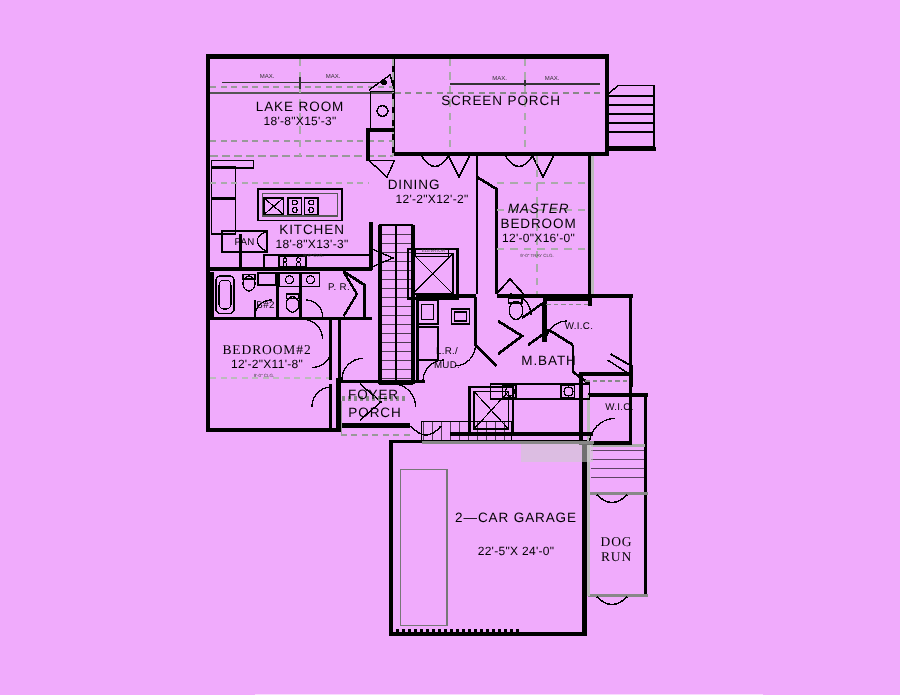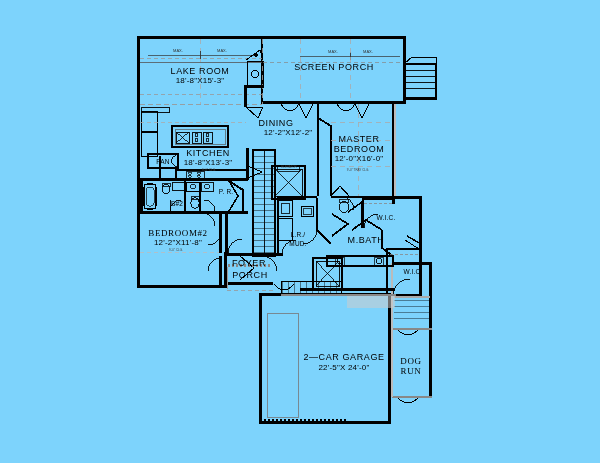--- a/index.html
+++ b/index.html
@@ -1,21 +1,21 @@
 <!DOCTYPE html>
 <html><head>
 <meta charset="utf-8">
 <title>Floor Plan</title>
 <style>
   html,body{margin:0;padding:0;background:#ffffff;}
   body{font-family:"Liberation Sans",sans-serif;}
   #plan-canvas{
     position:relative;
     width:600px;height:463px;
-    background:#7dd3fc;
+    background:#f0abfc;
     overflow:hidden;
   }
   .label{
     position:absolute;
     color:#000;
     font-family:"Liberation Sans",sans-serif;
     white-space:nowrap;
     letter-spacing:0.6px;
     line-height:1.12;
     text-align:center;
@@ -299,21 +299,21 @@
   </svg>
 
   <div class="label rm" style="left:200px;top:66px;">LAKE  ROOM</div>
   <div class="label dim" style="left:200px;top:77px;">18'-8"X15'-3"</div>
 
   <div class="label rm" style="left:334px;top:62px;">SCREEN  PORCH</div>
 
   <div class="label rm" style="left:276px;top:118px;">DINING</div>
   <div class="label dim" style="left:288px;top:129px;">12'-2"X12'-2"</div>
 
-  <div class="label rm" style="left:359px;top:134px;">MASTER</div>
+  <div class="label rm" style="left:359px;top:134px;font-style:italic;">MASTER</div>
   <div class="label rm" style="left:359px;top:144px;">BEDROOM</div>
   <div class="label dim" style="left:359px;top:155px;">12'-0"X16'-0"</div>
   <div class="label tiny" style="left:358px;top:169px;">9'-0" TRAY CLG.</div>
 
   <div class="label rm" style="left:208px;top:148px;">KITCHEN</div>
   <div class="label dim" style="left:208px;top:159px;">18'-8"X13'-3"</div>
   <div class="label tiny" style="left:209px;top:169px;">9'-0" CLG.</div>
 
   <div class="label sm" style="left:163px;top:158px;">PAN</div>
 
@@ -333,21 +333,21 @@
   <div class="label sm" style="left:298px;top:240px;">MUD.</div>
 
   <div class="label rm" style="left:366px;top:235px;">M.BATH</div>
 
   <div class="label sm" style="left:386px;top:214px;">W.I.C.</div>
 
   <div class="label sm" style="left:413px;top:268px;">W.I.C.</div>
 
   <div class="label tiny" style="left:289px;top:166px;">ELEVATOR</div>
 
-  <div class="label rm" style="left:344px;top:352px;">2—CAR  GARAGE</div>
+  <div class="label rm" style="left:344px;top:340px;">2—CAR  GARAGE</div>
   <div class="label dim" style="left:344px;top:364px;">22'-5"X  24'-0"</div>
 
   <div class="label rm" style="left:411px;top:356px;font-family:Liberation Serif, serif;">DOG</div>
   <div class="label rm" style="left:411px;top:366px;font-family:Liberation Serif, serif;">RUN</div>
 
   <div class="label xs" style="left:178px;top:49px;">MAX.</div>
   <div class="label xs" style="left:222px;top:49px;">MAX.</div>
   <div class="label xs" style="left:333px;top:50px;">MAX.</div>
   <div class="label xs" style="left:368px;top:50px;">MAX.</div>
 

